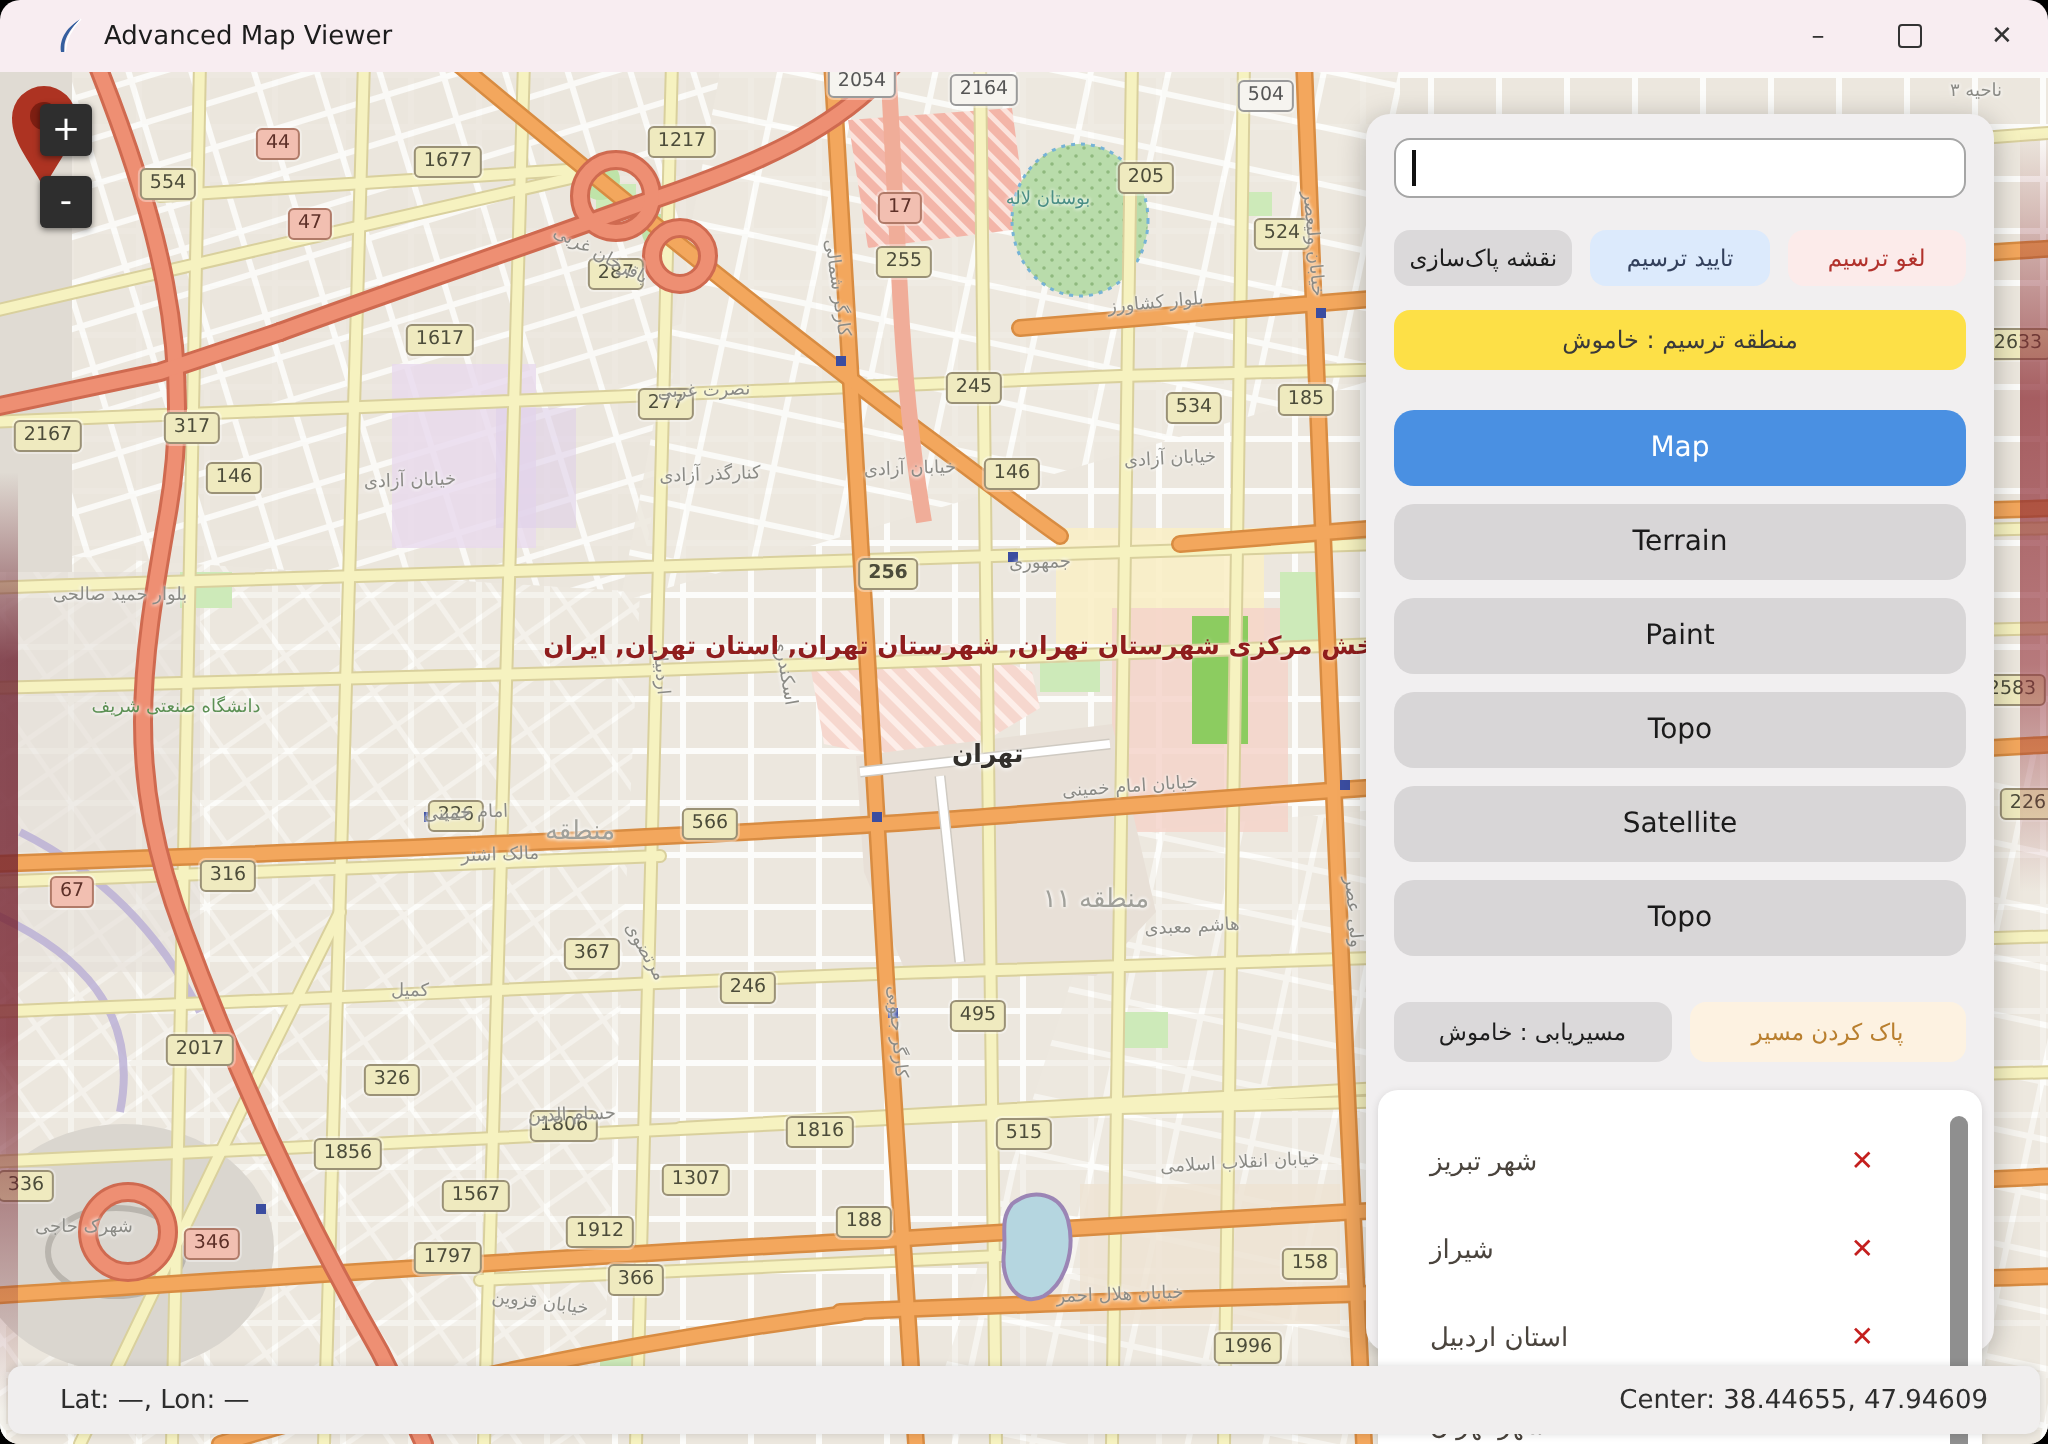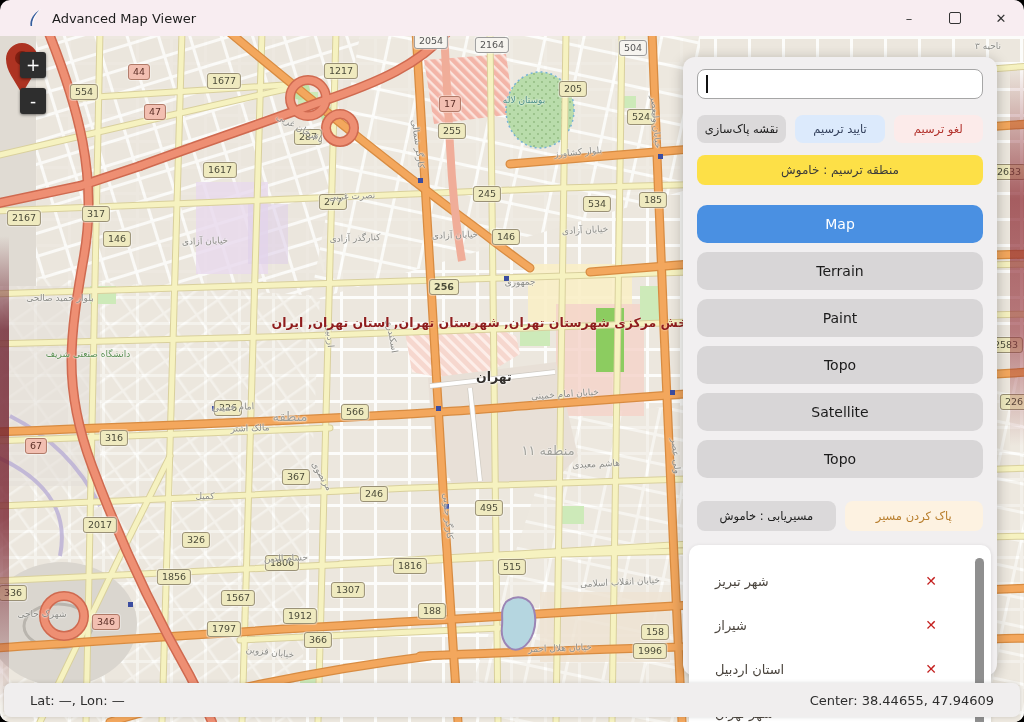--- a/index.html
+++ b/index.html
@@ -268,21 +268,21 @@
         <div class="shield" style="left: 512px; top: 531px;">515</div>
         <div class="shield" style="left: 238px; top: 562px;">1567</div>
         <div class="shield" style="left: 174px; top: 541px;">1856</div>
         <div class="shield" style="left: 300px; top: 580px;">1912</div>
         <div class="shield" style="left: 13px; top: 557px;">336</div>
         <div class="shield s" style="left: 106px; top: 586px;">346</div>
         <div class="shield" style="left: 204px; top: 593px; margin-left: 20px;">1797</div>
         <div class="shield" style="left: 432px; top: 575px;">188</div>
         <div class="shield" style="left: 318px; top: 604px;">366</div>
         <div class="shield" style="left: 655px; top: 596px;">158</div>
-        <div class="shield" style="left: 624px; top: 615px; margin-left: 26px;">1996</div>
+        <div class="shield" style="left: 624px; top: 638px;">1996</div>
       </div>
     <div id="label-layer">
         <div class="mlabel" style="left: 205px; top: 205px; transform: translate(-50%, -50%) rotate(-2deg);">خیابان آزادی</div>
         <div class="mlabel" style="left: 355px; top: 202px; transform: translate(-50%, -50%) rotate(-2deg);">کنارگذر آزادی</div>
         <div class="mlabel" style="left: 455px; top: 199px; transform: translate(-50%, -50%) rotate(-2deg);">خیابان آزادی</div>
         <div class="mlabel" style="left: 585px; top: 194px; transform: translate(-50%, -50%) rotate(-3deg);">خیابان آزادی</div>
         <div class="mlabel" style="left: 565px; top: 358px; transform: translate(-50%, -50%) rotate(-4deg);">خیابان امام خمینی</div>
         <div class="mlabel" style="left: 233px; top: 371px; transform: translate(-50%, -50%) rotate(-2deg);">امام خمینی</div>
         <div class="mlabel" style="left: 250px; top: 392px; transform: translate(-50%, -50%) rotate(-2deg);">مالک اشتر</div>
         <div class="mlabel big" style="left: 290px; top: 380px; transform: translate(-50%, -50%) rotate(0deg);">منطقه</div>

